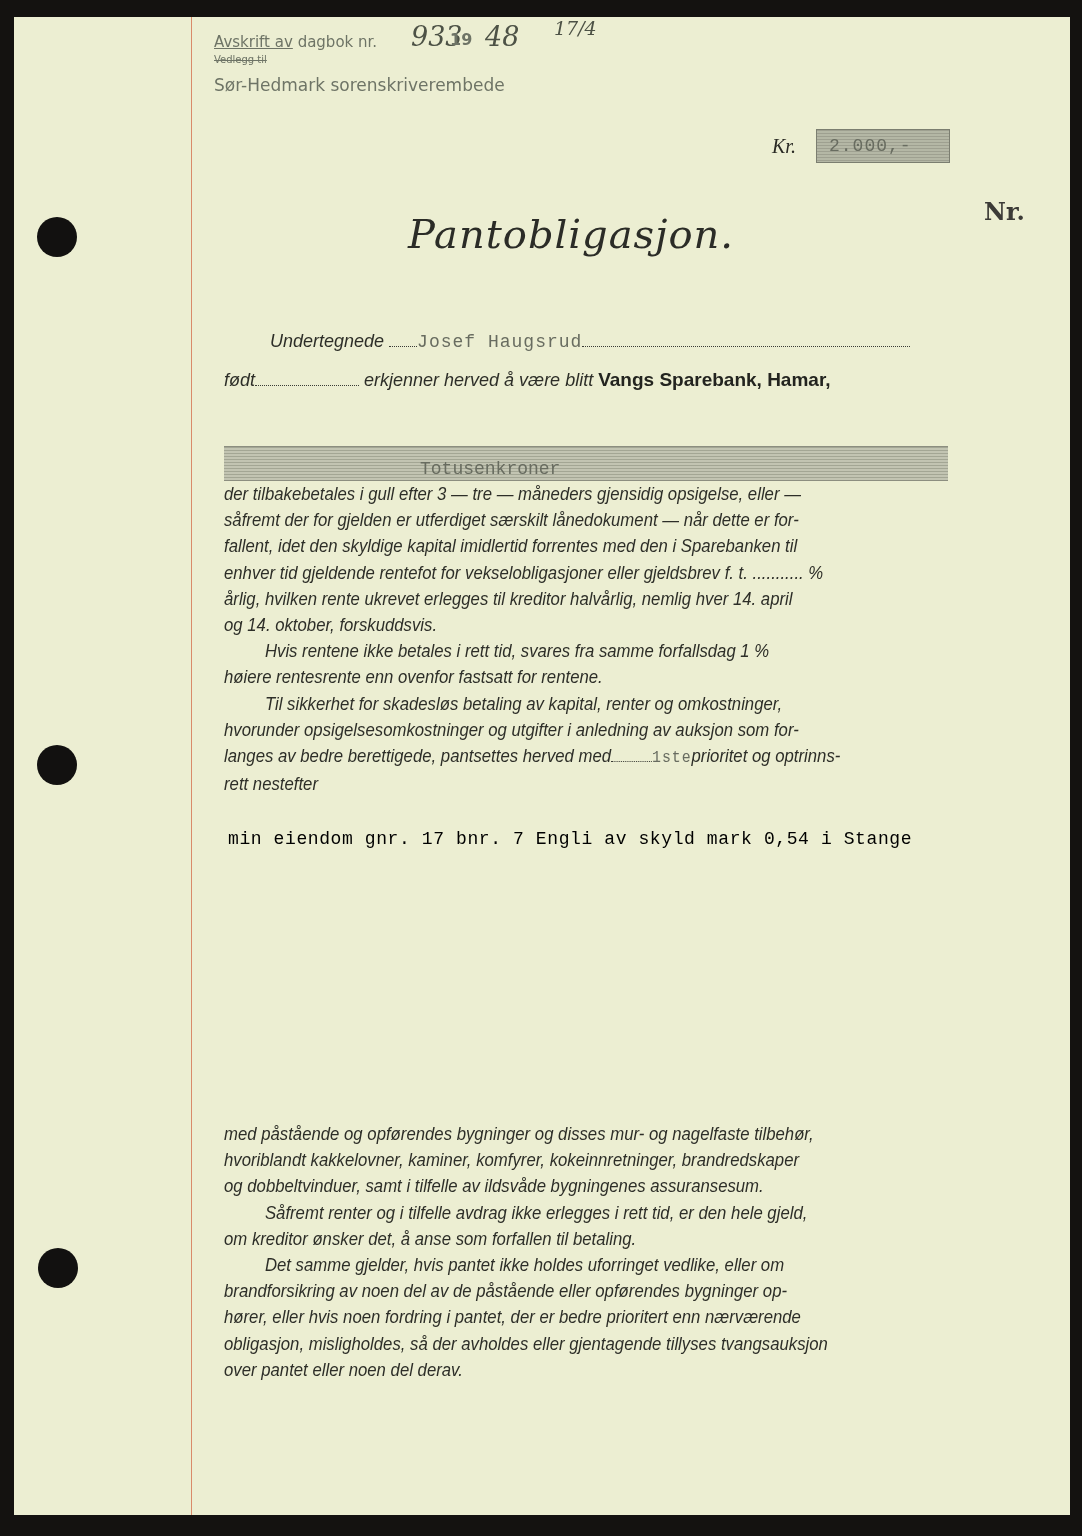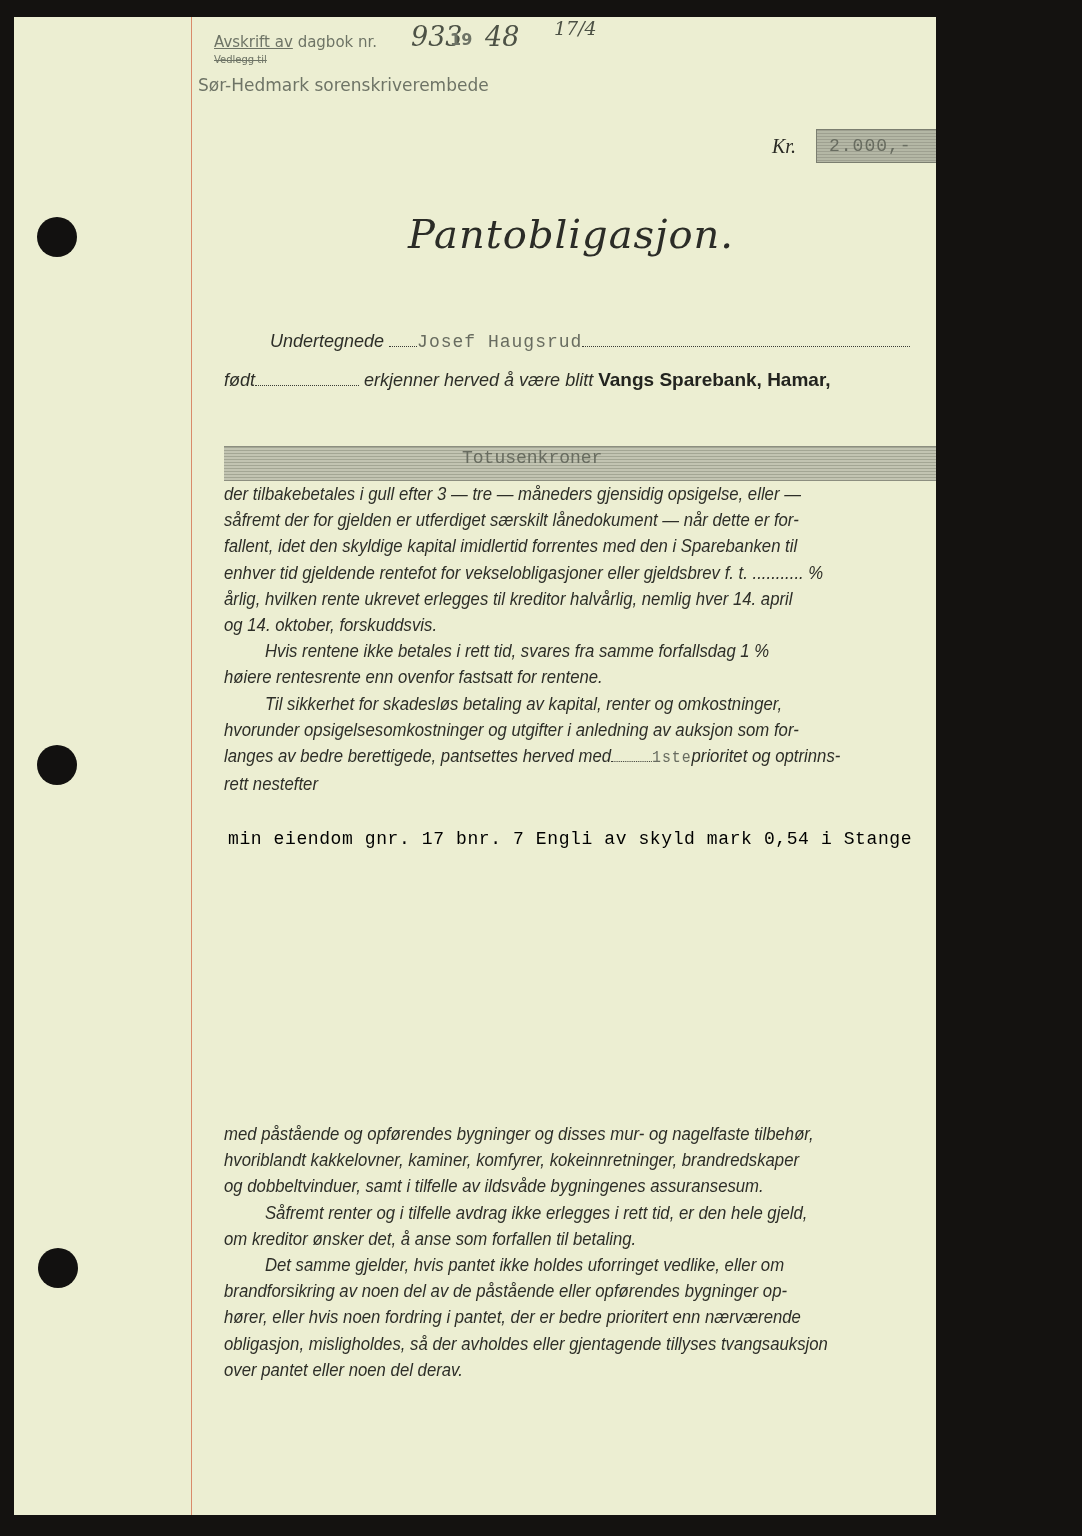--- a/index.html
+++ b/index.html
@@ -5,21 +5,21 @@
     html, body { margin: 0; padding: 0; }
     body {
       width: 1082px; height: 1536px;
       background: #141210;
       position: relative;
       overflow: hidden;
     }
     .paper {
       position: absolute;
       left: 14px; top: 17px;
-      width: 922px; height: 1498px;
+      width: 1056px; height: 1498px;
       background: #eceed2;
       overflow: hidden;
     }
     .margin-line {
       position: absolute;
       left: 177px; top: 0; bottom: 0;
       width: 1px;
       background: #d98a6a;
     }
     .hole {
@@ -124,21 +124,21 @@
 
   <div class="abs stamp" style="left:200px; top:16px;">
     <span class="underline">Avskrift av</span>
     <span>dagbok nr.</span>
   </div>
   <div class="abs hand" style="left:397px; top:4px;">933</div>
   <div class="abs stamp" style="left:436px; top:13px; font-weight:bold; font-size:16px;">19</div>
   <div class="abs hand" style="left:471px; top:4px;">48</div>
   <div class="abs hand" style="left:540px; top:0px; font-size:19px;">17/4</div>
   <div class="abs stamp strike" style="left:200px; top:37px; font-size:10px;">Vedlegg til</div>
-  <div class="abs stamp" style="left:184px; top:58px; font-size:17px;">Sør-Hedmark sorenskriverembede</div>
+  <div class="abs stamp" style="left:200px; top:58px; font-size:17px;">Sør-Hedmark sorenskriverembede</div>
 
   <div class="abs kr-label" style="left:758px; top:118px;text-align:right;">Kr.</div>
   <div class="abs kr-box" style="left:802px; top:112px; width:132px; height:32px;">
     <span class="abs typed" style="left:12px; top:6px;">2.000,-</span>
   </div>
   <div class="abs kr-stamp" style="left:970px; top:180px;">Nr.</div>
 
   <div class="abs title" style="left:394px; top:194px;">Pantobligasjon.</div>
 
   <div class="abs body-text" style="left:256px; top:314px; transform:none;">
@@ -147,21 +147,21 @@
   </div>
 
   <div class="abs body-text" style="left:210px; top:352px; transform:none;">
     <span>født</span><span class="dotline" style="width:104px;"></span>
     <span>erkjenner herved å være blitt</span>
     <span class="bank">Vangs Sparebank, Hamar,</span>
   </div>
 
 
   <div class="abs amount-band" style="left:210px; top:429px; width:724px; height:33px;">
-    <span class="abs typed" style="left:196px; top:1px; letter-spacing:0px;margin-left:42px;">Totusenkroner</span>
+    <span class="abs typed" style="left:196px; top:12px; letter-spacing:0px;">Totusenkroner</span>
   </div>
 
   <div class="abs body-text para" style="left:210px; top:464px;">
     <div>der tilbakebetales i gull efter 3 — tre — måneders gjensidig opsigelse, eller —</div>
     <div>såfremt der for gjelden er utferdiget særskilt lånedokument — når dette er for-</div>
     <div>fallent, idet den skyldige kapital imidlertid forrentes med den i Sparebanken til</div>
     <div>enhver tid gjeldende rentefot for vekselobligasjoner eller gjeldsbrev f. t. ........... %</div>
     <div>årlig, hvilken rente ukrevet erlegges til kreditor halvårlig, nemlig hver 14. april</div>
     <div>og 14. oktober, forskuddsvis.</div>
     <div class="indent">Hvis rentene ikke betales i rett tid, svares fra samme forfallsdag 1 %</div>

